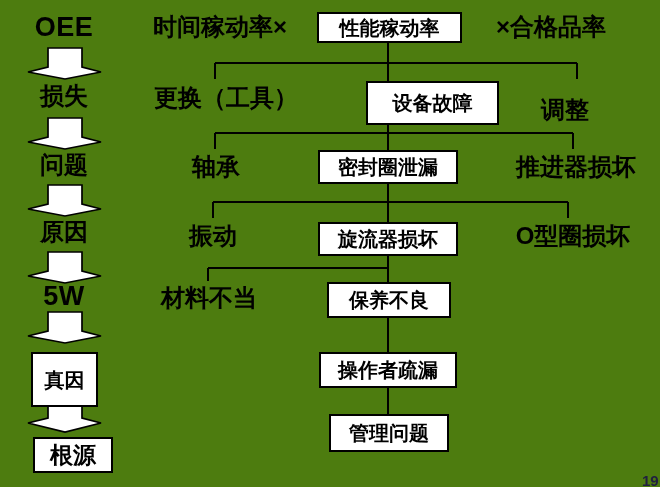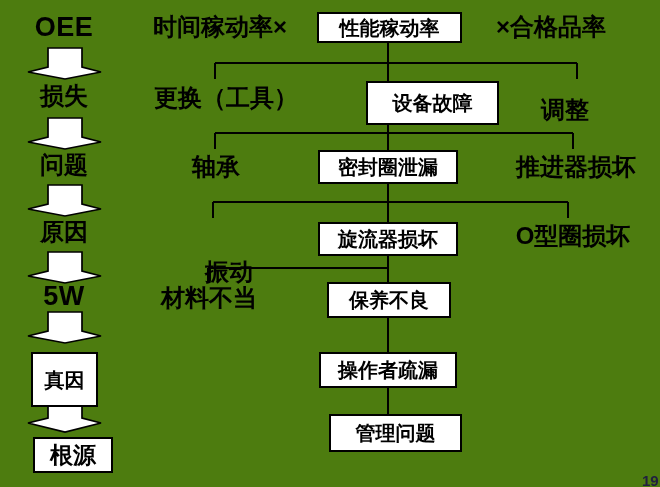--- a/index.html
+++ b/index.html
@@ -89,26 +89,26 @@
   <div class="lbl" style="left:476px;top:13px;width:150px;height:27px;">×合格品率</div>
 
   <div class="lbl" style="left:136px;top:84px;width:180px;height:27px;">更换（工具）</div>
   <div class="node" style="left:342px;top:81px;width:133px;height:44px;margin-left:24px;">设备故障</div>
   <div class="lbl" style="left:530px;top:96px;width:70px;height:27px;">调整</div>
 
   <div class="lbl" style="left:183px;top:153px;width:66px;height:27px;">轴承</div>
   <div class="node" style="left:318px;top:150px;width:140px;height:34px;">密封圈泄漏</div>
   <div class="lbl" style="left:503px;top:153px;width:146px;height:27px;">推进器损坏</div>
 
-  <div class="lbl" style="left:198px;top:222px;width:62px;height:27px;margin-top:36px;">振动</div>
+  <div class="lbl" style="left:182px;top:222px;width:62px;height:27px;">振动</div>
   <div class="node" style="left:318px;top:222px;width:140px;height:34px;">旋流器损坏</div>
   <div class="lbl" style="left:503px;top:222px;width:140px;height:27px;">O型圈损坏</div>
 
   <div class="lbl" style="left:154px;top:284px;width:110px;height:27px;">材料不当</div>
   <div class="node" style="left:327px;top:282px;width:124px;height:36px;">保养不良</div>
 
   <div class="node" style="left:319px;top:352px;width:138px;height:36px;">操作者疏漏</div>
 
-  <div class="node" style="left:329px;top:414px;width:133px;height:38px;">管理问题</div>
+  <div class="node" style="left:329px;top:414px;width:120px;height:38px;">管理问题</div>
 
   <div class="pagenum">19</div>
 
 </div>
 
 </body></html>

